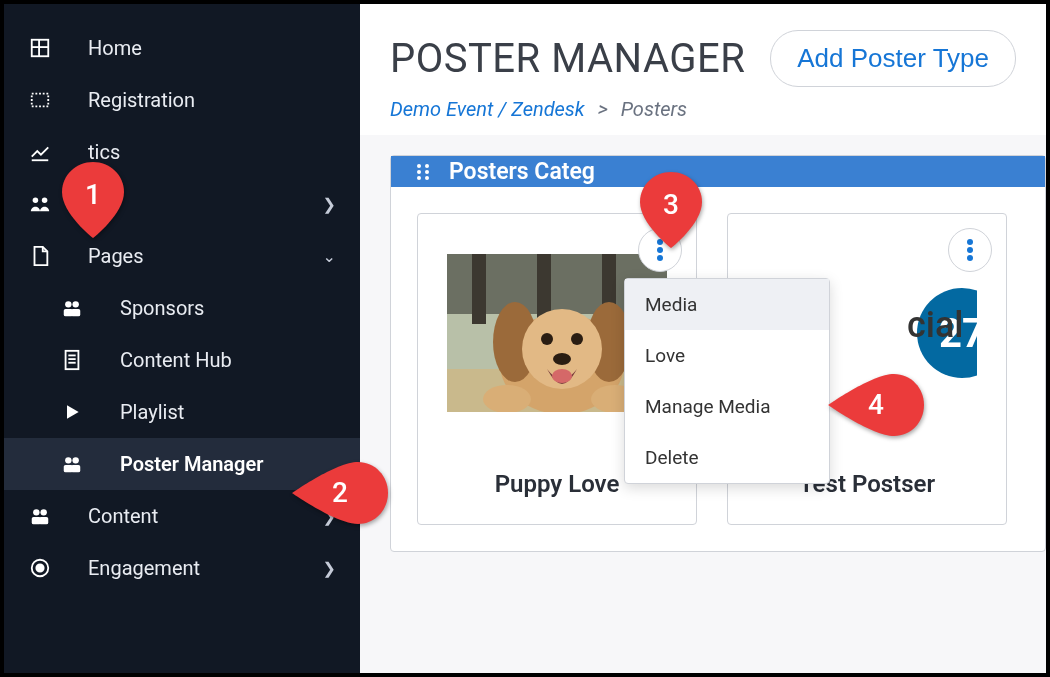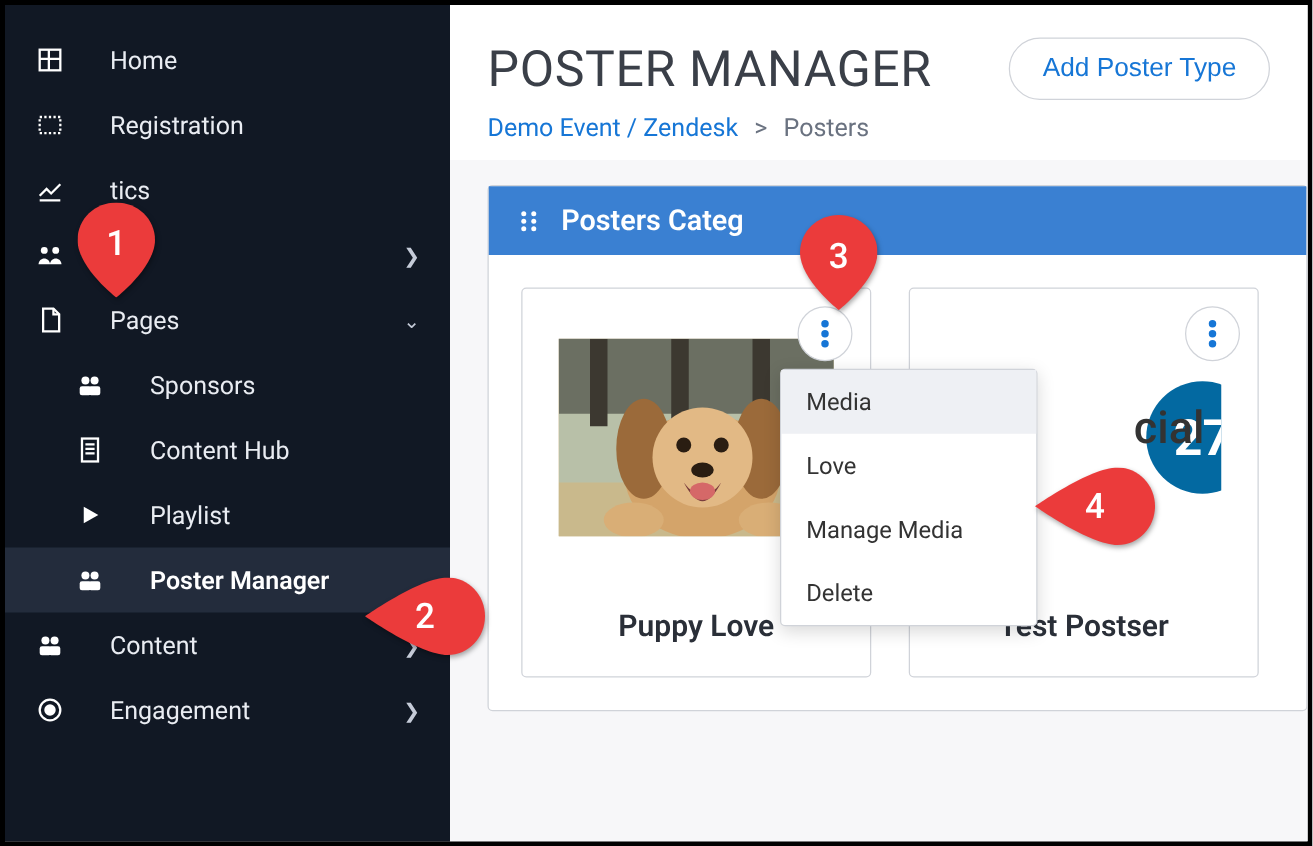--- a/index.html
+++ b/index.html
@@ -86,47 +86,48 @@
   .page-title {
     font-size: 40px;
     font-weight: 400;
     letter-spacing: 0.5px;
     color: #3a3f48;
   }
   .add-btn {
     border: 1px solid #d0d3d9;
     border-radius: 28px;
     padding: 12px 26px;
-    font-size: 21px;
+    font-size: 26px;
     color: #1676d6;
     background: #fff;
     cursor: pointer;
     font-weight: 500;
   }
   .breadcrumb {
     font-size: 20px;
     color: #6a7280;
+    font-style: italic;
   }
   .breadcrumb a { color: #1676d6; text-decoration: none; }
   .breadcrumb .sep { margin: 0 8px; color: #6a7280; }
   .content-wrap {
     padding: 20px 0 0 30px;
     background:#f7f7f9;
     flex:1;
   }
   .panel {
     border: 1px solid #d0d3d9;
     border-radius: 4px;
     overflow: visible;
     background:#fff;
   }
   .panel-head {
     background: #3a80d2;
     color: #fff;
-    padding: 14px 20px;
+    padding: 2px 20px;
     font-size: 23px;
     font-weight: 600;
     display: flex;
     align-items: center;
     gap: 14px;
   }
   .cards {
     display: flex;
     gap: 30px;
     padding: 26px;

